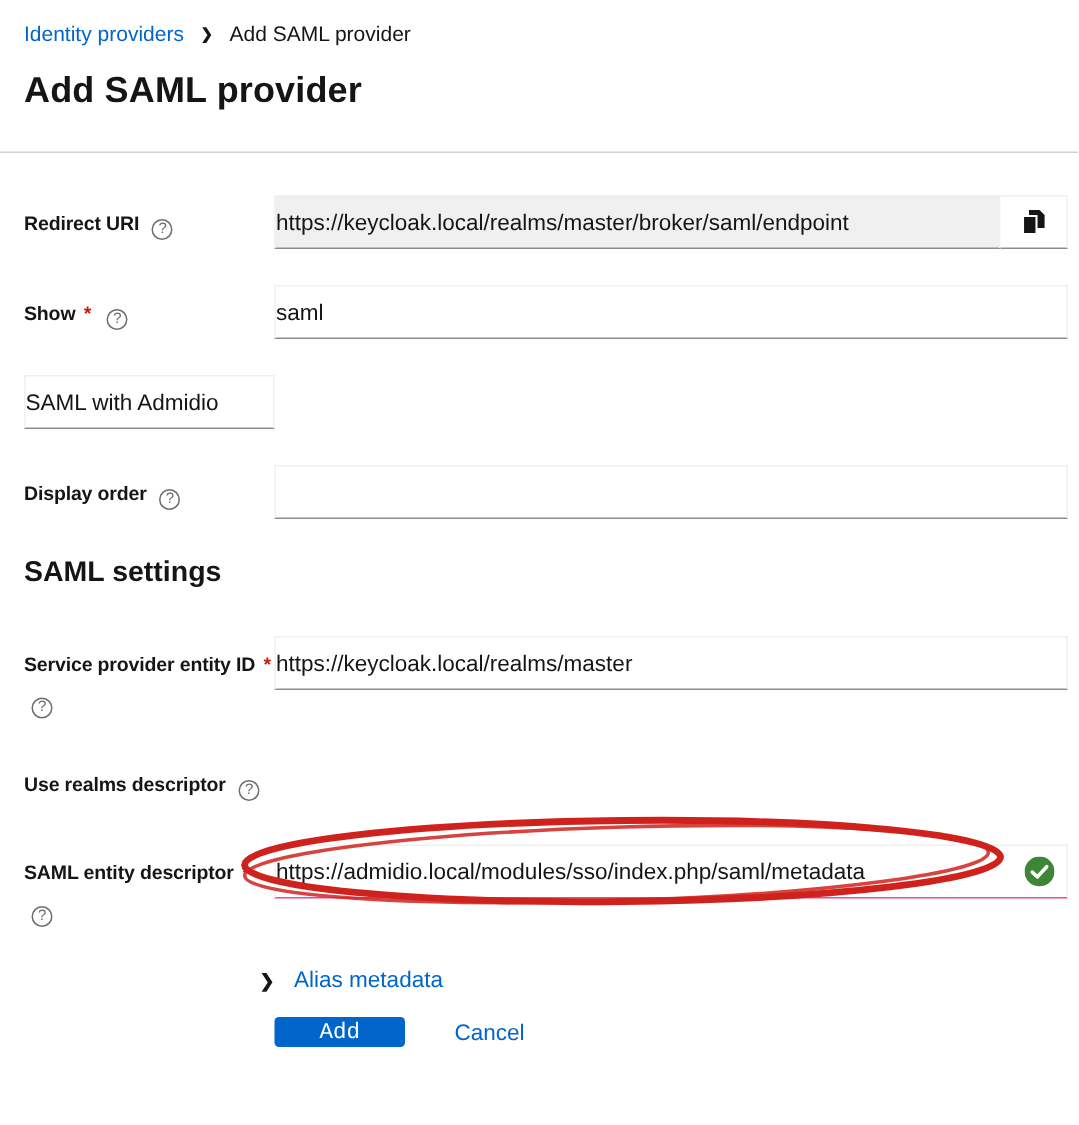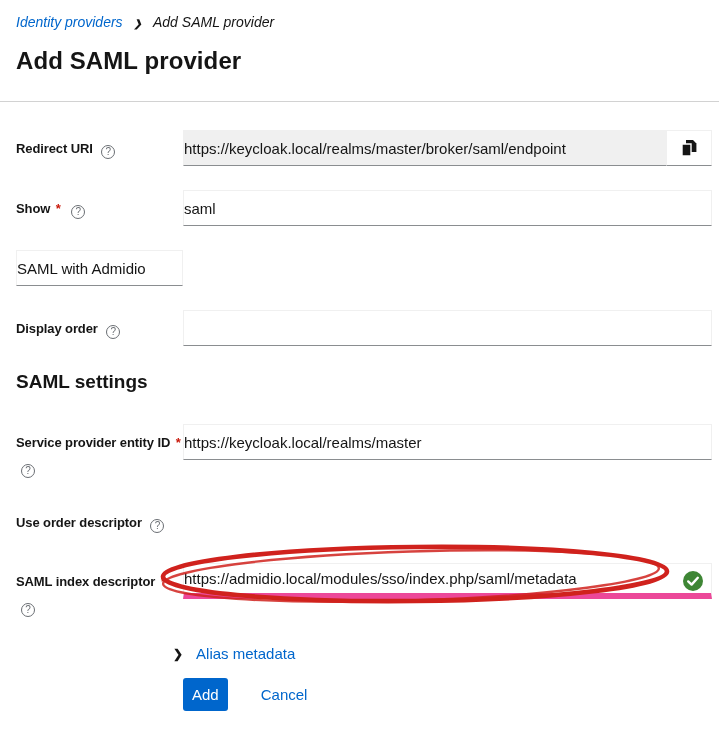--- a/index.html
+++ b/index.html
@@ -8,21 +8,21 @@
     width: 719px; height: 750px;
     background: #ffffff;
     color: #151515;
     font-family: "Liberation Sans", sans-serif;
     overflow: hidden;
   }
   
   .breadcrumb {
     padding: 14px 0 0 16px;
     font-size: 14px;
-    display: flex; align-items: center; gap: 11px; font-style: italic;
+    display: flex; align-items: center; gap: 11px;
   }
   .breadcrumb a { color: #0066cc; text-decoration: none; cursor: pointer; }
   .crumb-sep { font-size: 10px; color: #151515; font-weight: 700; transform: translateY(1px); }
   .crumb-current { color: #151515; }
 
   
   .page-title {
     margin: 17px 0 0 16px;
     font-size: 24px; font-weight: 600;
     letter-spacing: 0.1px;
@@ -86,21 +86,21 @@
   .toggle-knob {
     position: absolute; top: 3px; right: 3px;
     width: 19px; height: 19px; border-radius: 50%;
     background: #fff;
   }
   .toggle-state { font-size: 15px; color: #151515; }
 
   
   .field-saml { position: relative; }
   .field-saml .text-input {
-    border-bottom: 6px solid #ec4899;
+    border-bottom: 1px solid #ec4899;
     padding-right: 36px;
   }
   .check-icon { position: absolute; right: 9px; top: 8px; width: 20px; height: 20px; }
 
   
   .annotation-svg {
     position: absolute; left: -26px; top: -19px;
     width: 516px; height: 66px;
     overflow: visible; pointer-events: none; z-index: 5;
   }
@@ -112,22 +112,22 @@
     cursor: pointer;
   }
   .expand-chevron { font-size: 12px; font-weight: 700; color: #151515; }
   .metadata-link { color: #0066cc; font-size: 15px; text-decoration: none; }
 
   
   .actions { margin: 16px 0 0 167px; display: flex; align-items: center; gap: 33px; }
   .add-btn {
     background: #0066cc; color: #fff;
     border: none; border-radius: 3px;
-    height: 33px; padding: 0 9px;
-    font-size: 15px; font-family: Liberation Sans, sans-serif;
+    height: 20px; padding: 0 30px;
+    font-size: 15px; font-family: Liberation Mono, monospace;
     cursor: pointer;
   }
   .cancel-link { color: #0066cc; font-size: 15px; text-decoration: none; cursor: pointer; }
 </style>
 </head>
 <body>
 
 <nav class="breadcrumb">
   <a>Identity providers</a>
   <span class="crumb-sep">❯</span>
@@ -184,28 +184,28 @@
     <div class="field-label">
       <span>Service provider entity ID</span>
       <span class="req">*</span>
       <span class="help-icon">?</span>
     </div>
     <input class="text-input" value="https://keycloak.local/realms/master" style="">
   </div>
 
   <div class="form-row" style="margin-bottom:28px">
     <div class="field-label">
-      <span>Use order descriptor</span>
+      <span>Use realms descriptor</span>
       <span class="help-icon">?</span>
     </div>
   </div>
 
   <div class="form-row" style="margin-bottom:0">
     <div class="field-label">
-      <span>SAML index descriptor</span>
+      <span>SAML entity descriptor</span>
       <span class="req">*</span>
       <span class="help-icon">?</span>
     </div>
     <div class="field-saml">
       <input class="text-input" value="https://admidio.local/modules/sso/index.php/saml/metadata" style="">
       <span class="check-icon">
         <svg width="20" height="20" viewBox="0 0 20 20">
           <circle cx="10" cy="10" r="10" fill="#3e8635"></circle>
           <path d="M5.2 10.4 L8.6 13.6 L14.8 6.8" fill="none" stroke="#ffffff" stroke-width="2.4" stroke-linecap="round" stroke-linejoin="round"></path>
         </svg>

